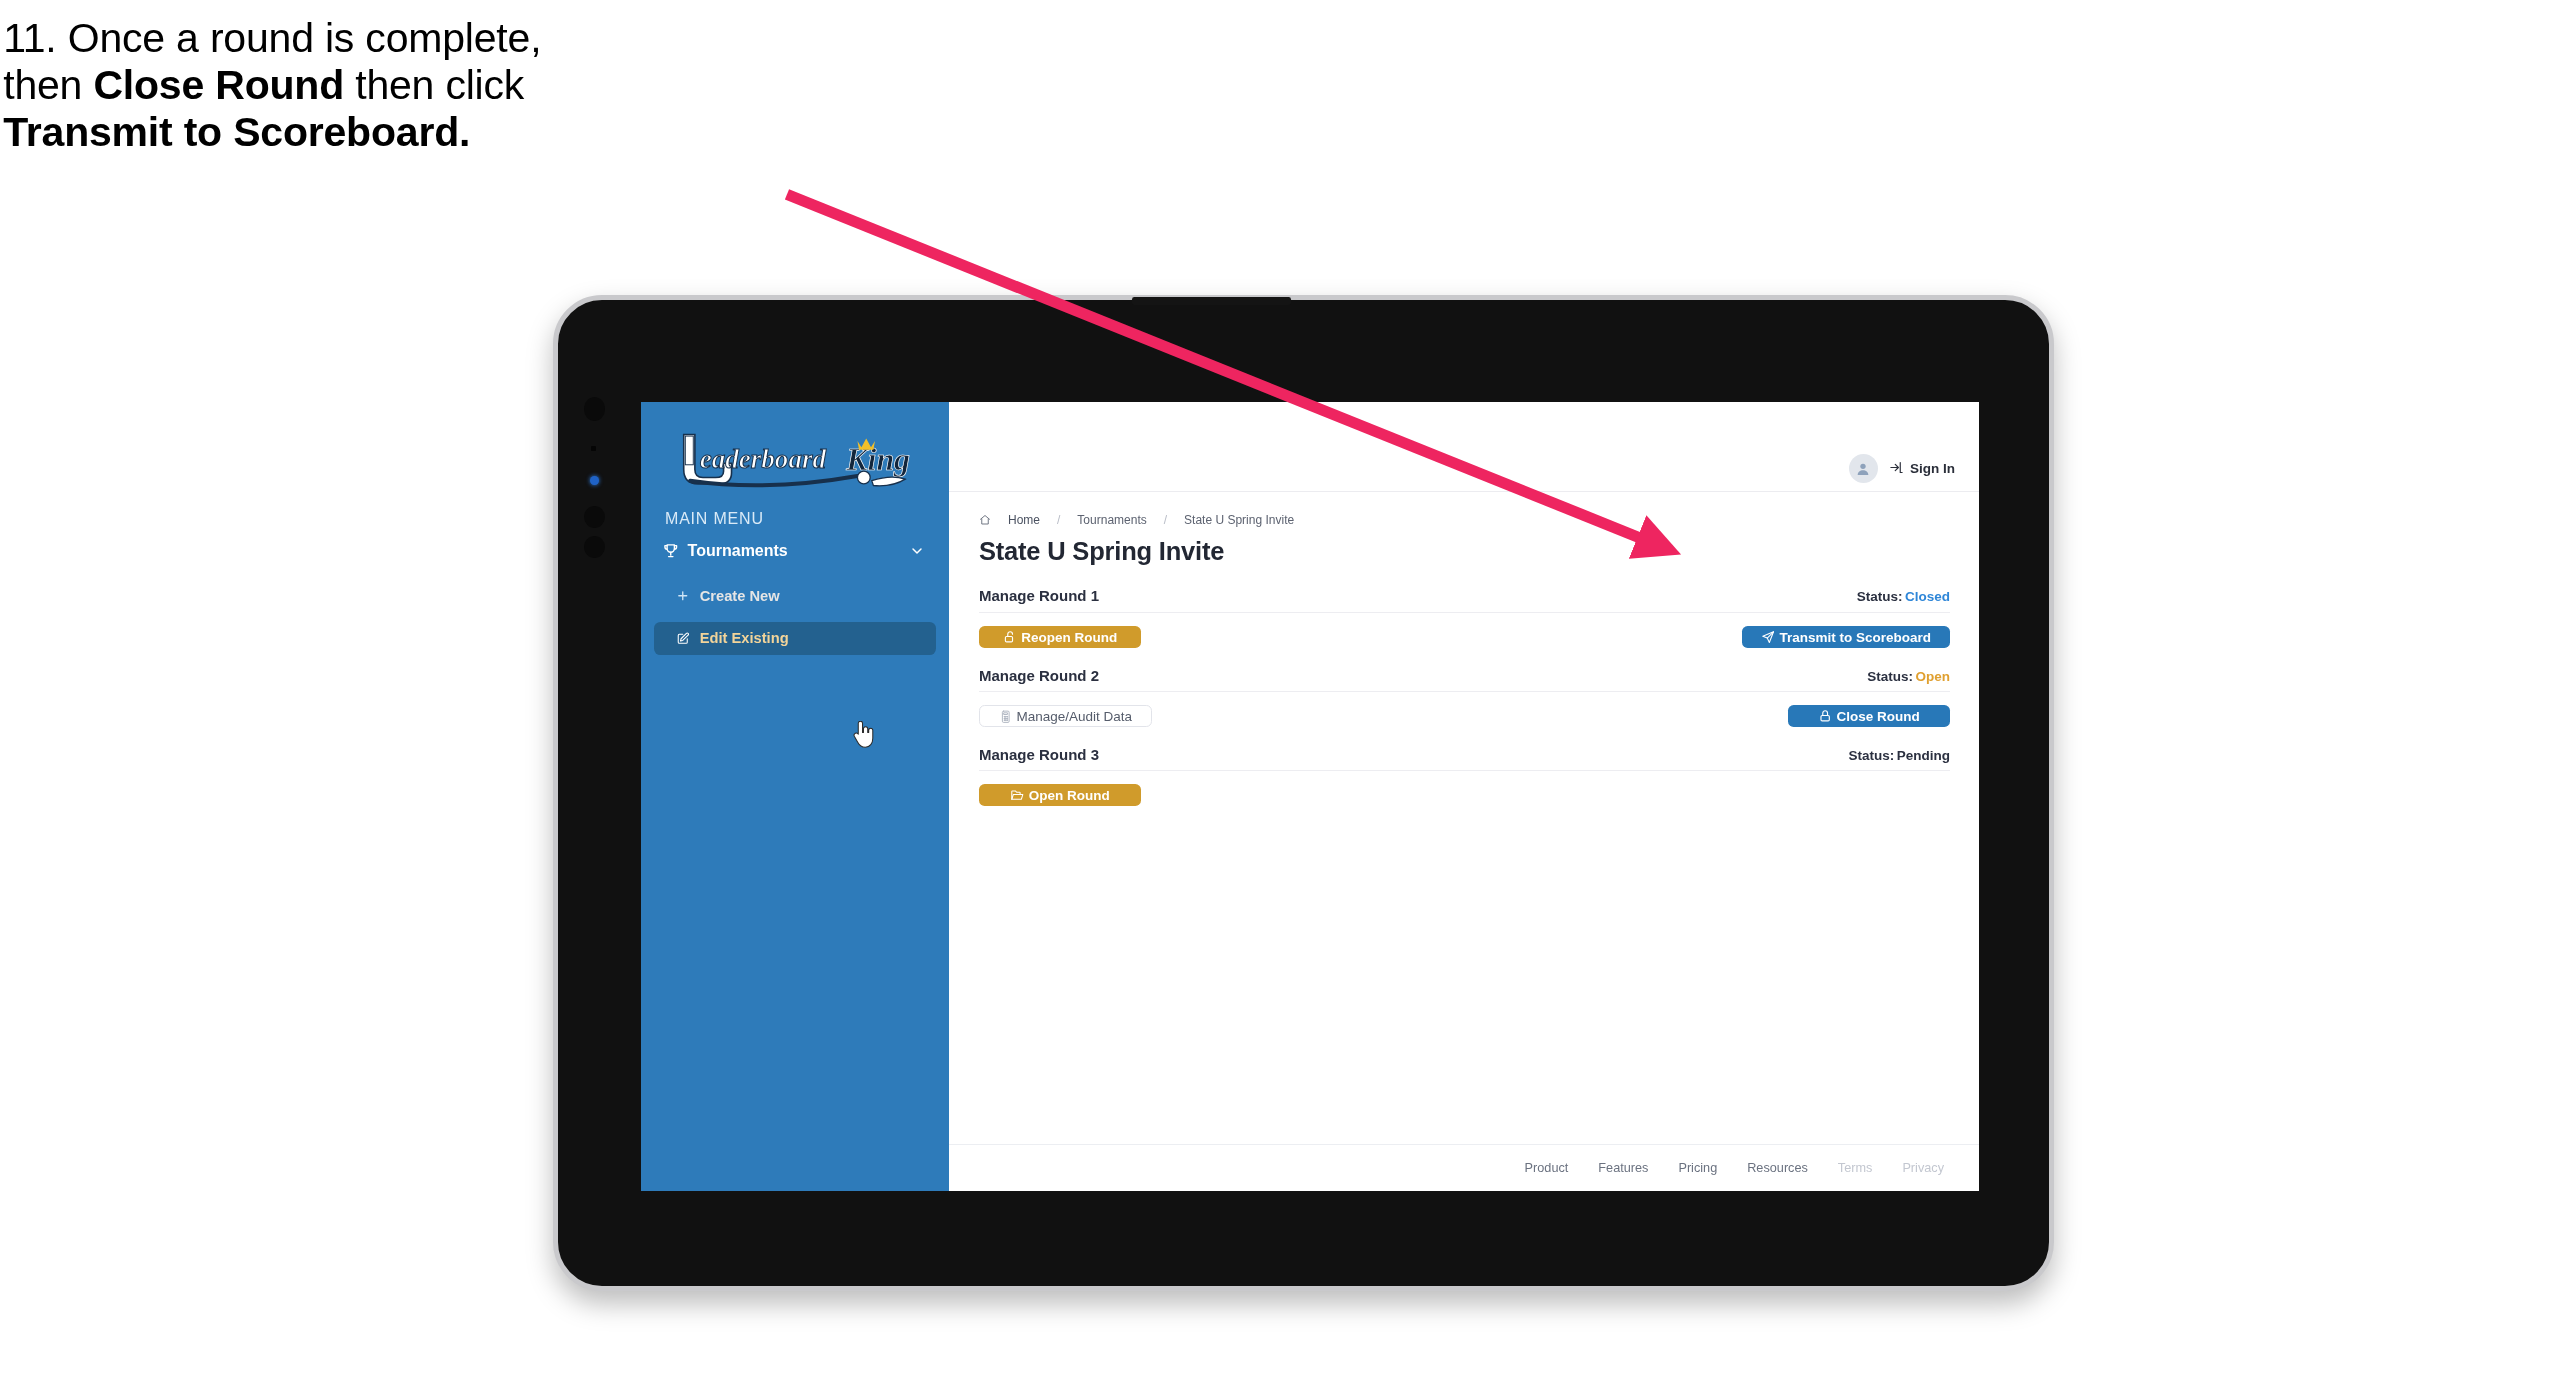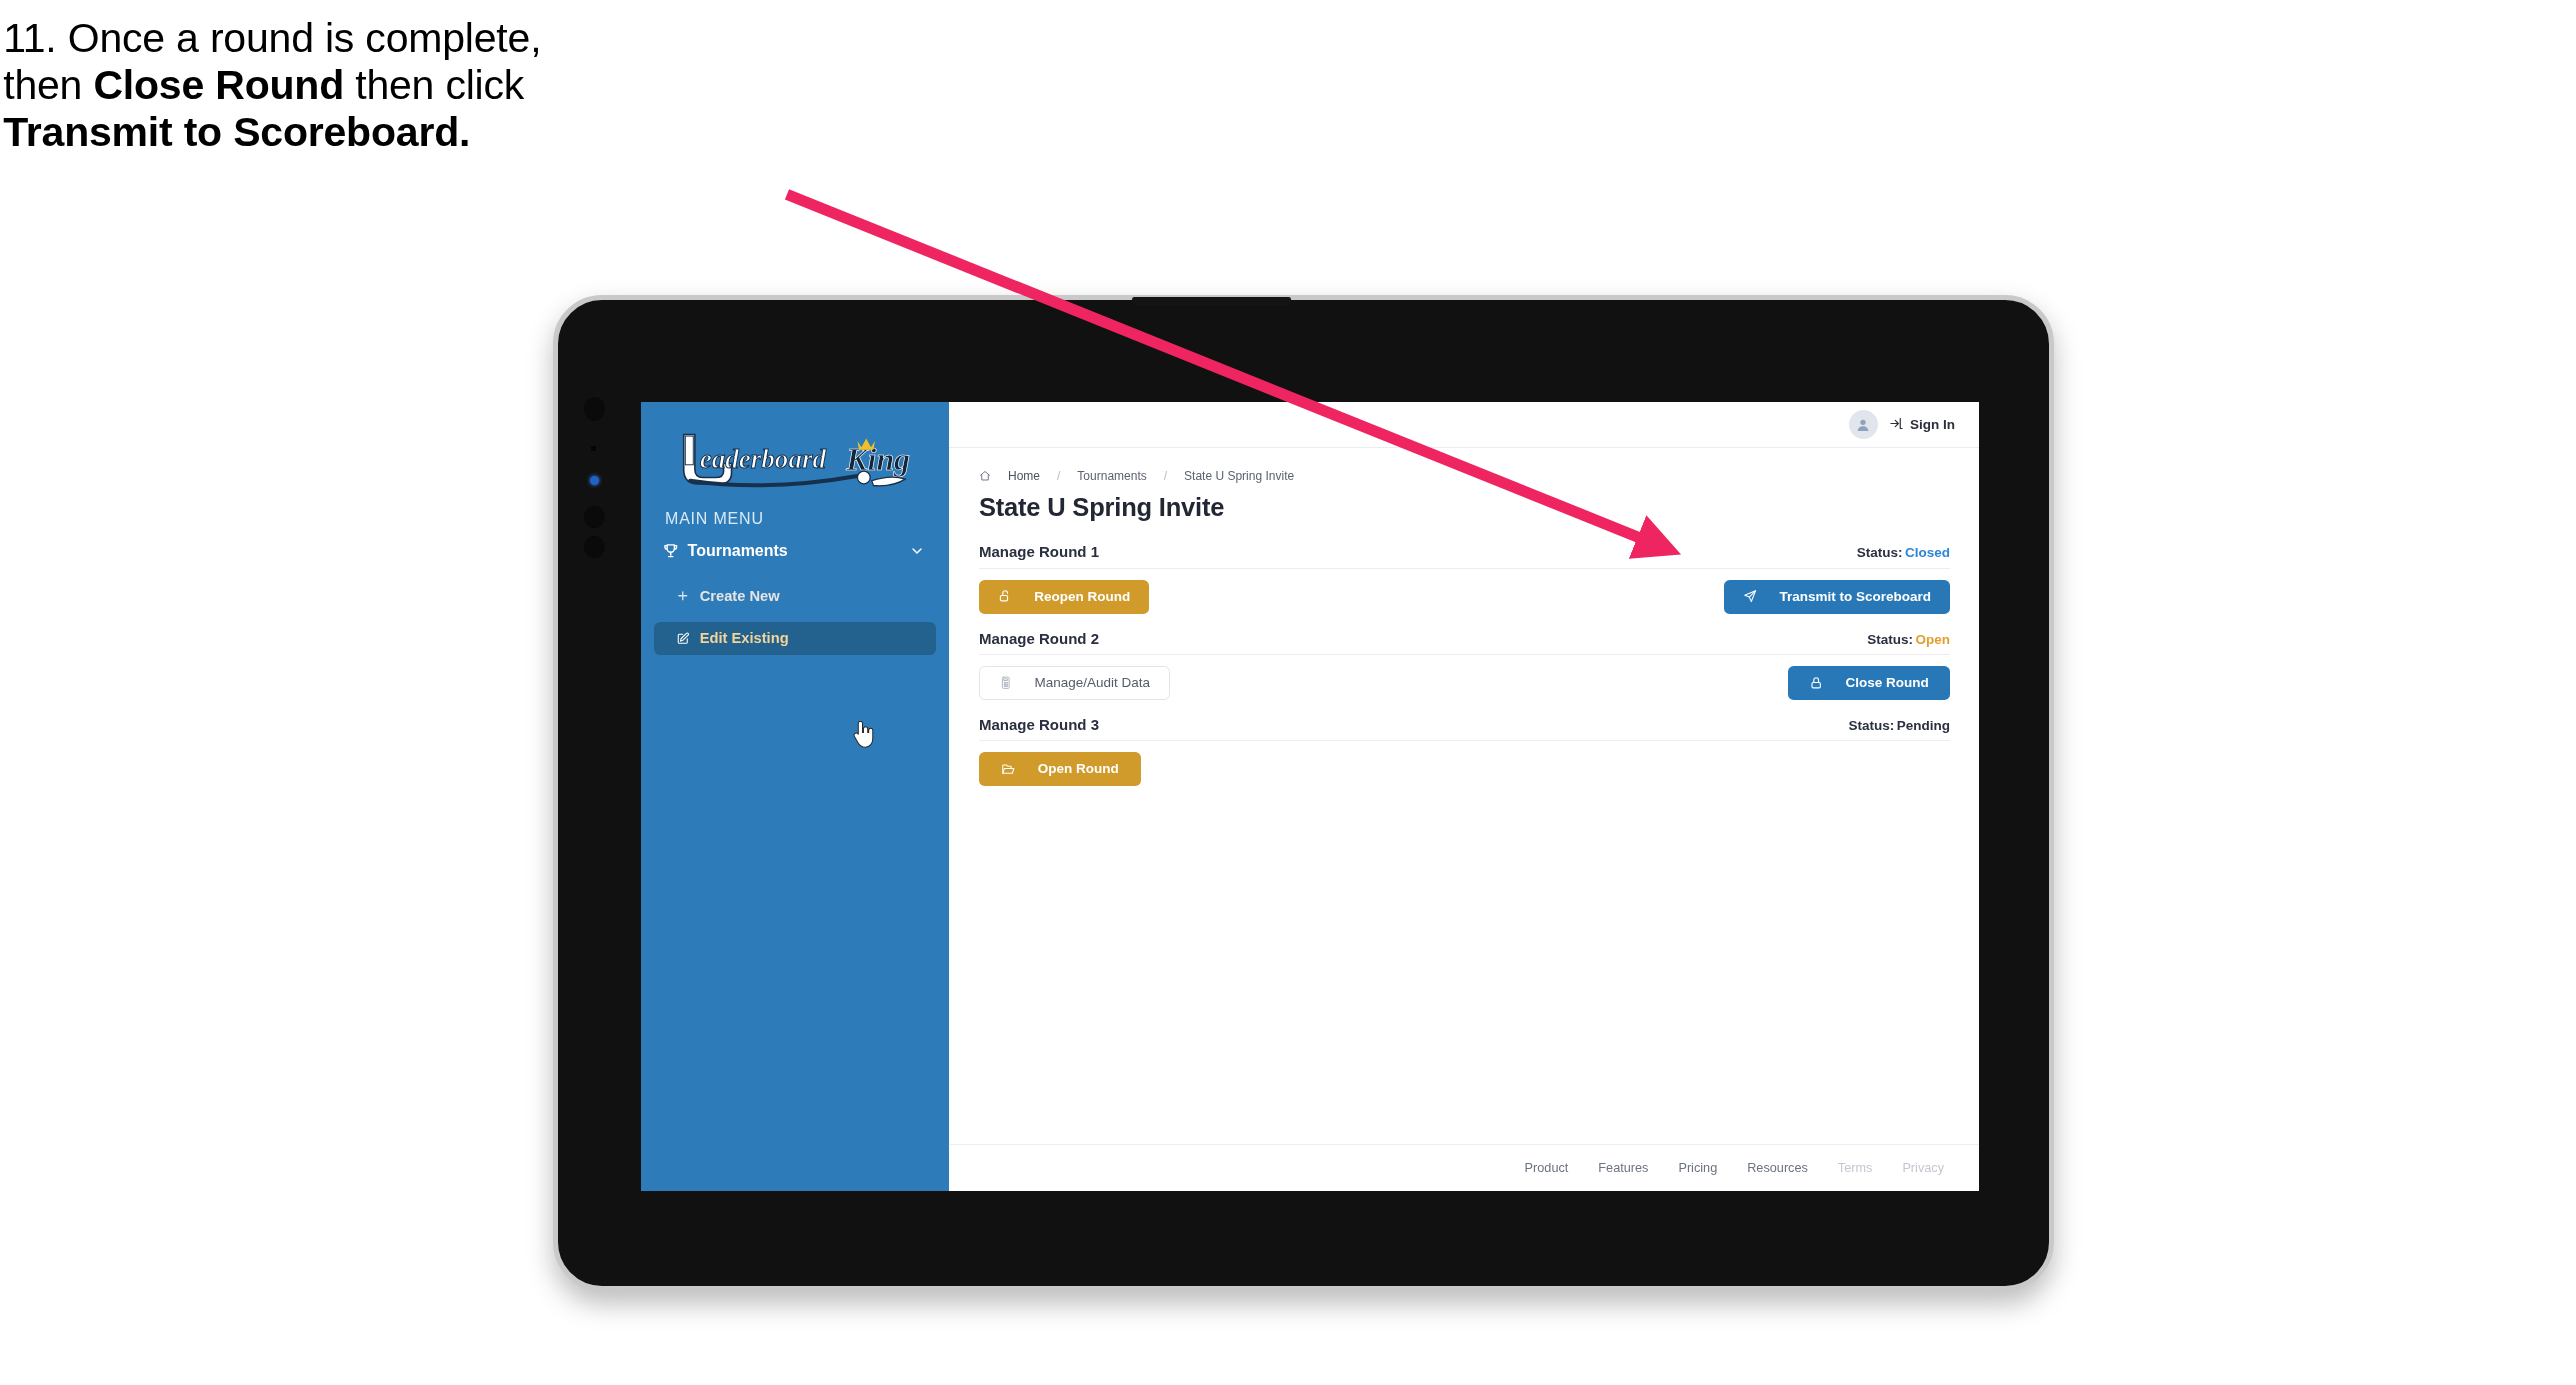--- a/index.html
+++ b/index.html
@@ -179,20 +179,21 @@
 
   .topbar {
     height: 46px;
     border-bottom: 0.8px solid #ececf0;
     display: flex;
     align-items: center;
     justify-content: flex-end;
     padding-right: 24px;
     gap: 11px;
     flex: 0 0 46px;
+    margin-top: 44px;
   }
   .avatar {
     width: 29px; height: 29px;
     border-radius: 50%;
     background: #e2e6ec;
     display: flex; align-items: center; justify-content: center;
   }
   .signin {
     display: flex; align-items: center; gap: 6.4px;
     font-size: 13.5px; font-weight: 700; color: #2b2f3a;
@@ -252,22 +253,22 @@
     align-items: center;
     justify-content: space-between;
     padding-top: 11px;
     min-height: 38px;
   }
 
   .btn {
     display: inline-flex;
     align-items: center;
     justify-content: center;
-    gap: 22px;
-    height: 34px;
+    gap: 4px;
+    height: 22px;
     padding: 0 19px;
     border-radius: 5.6px;
     font-size: 13.5px;
     font-weight: 700;
     border: none;
     cursor: pointer;
     white-space: nowrap;
     font-family: "Liberation Sans", sans-serif;
   }
   .btn svg { flex: 0 0 auto; }

